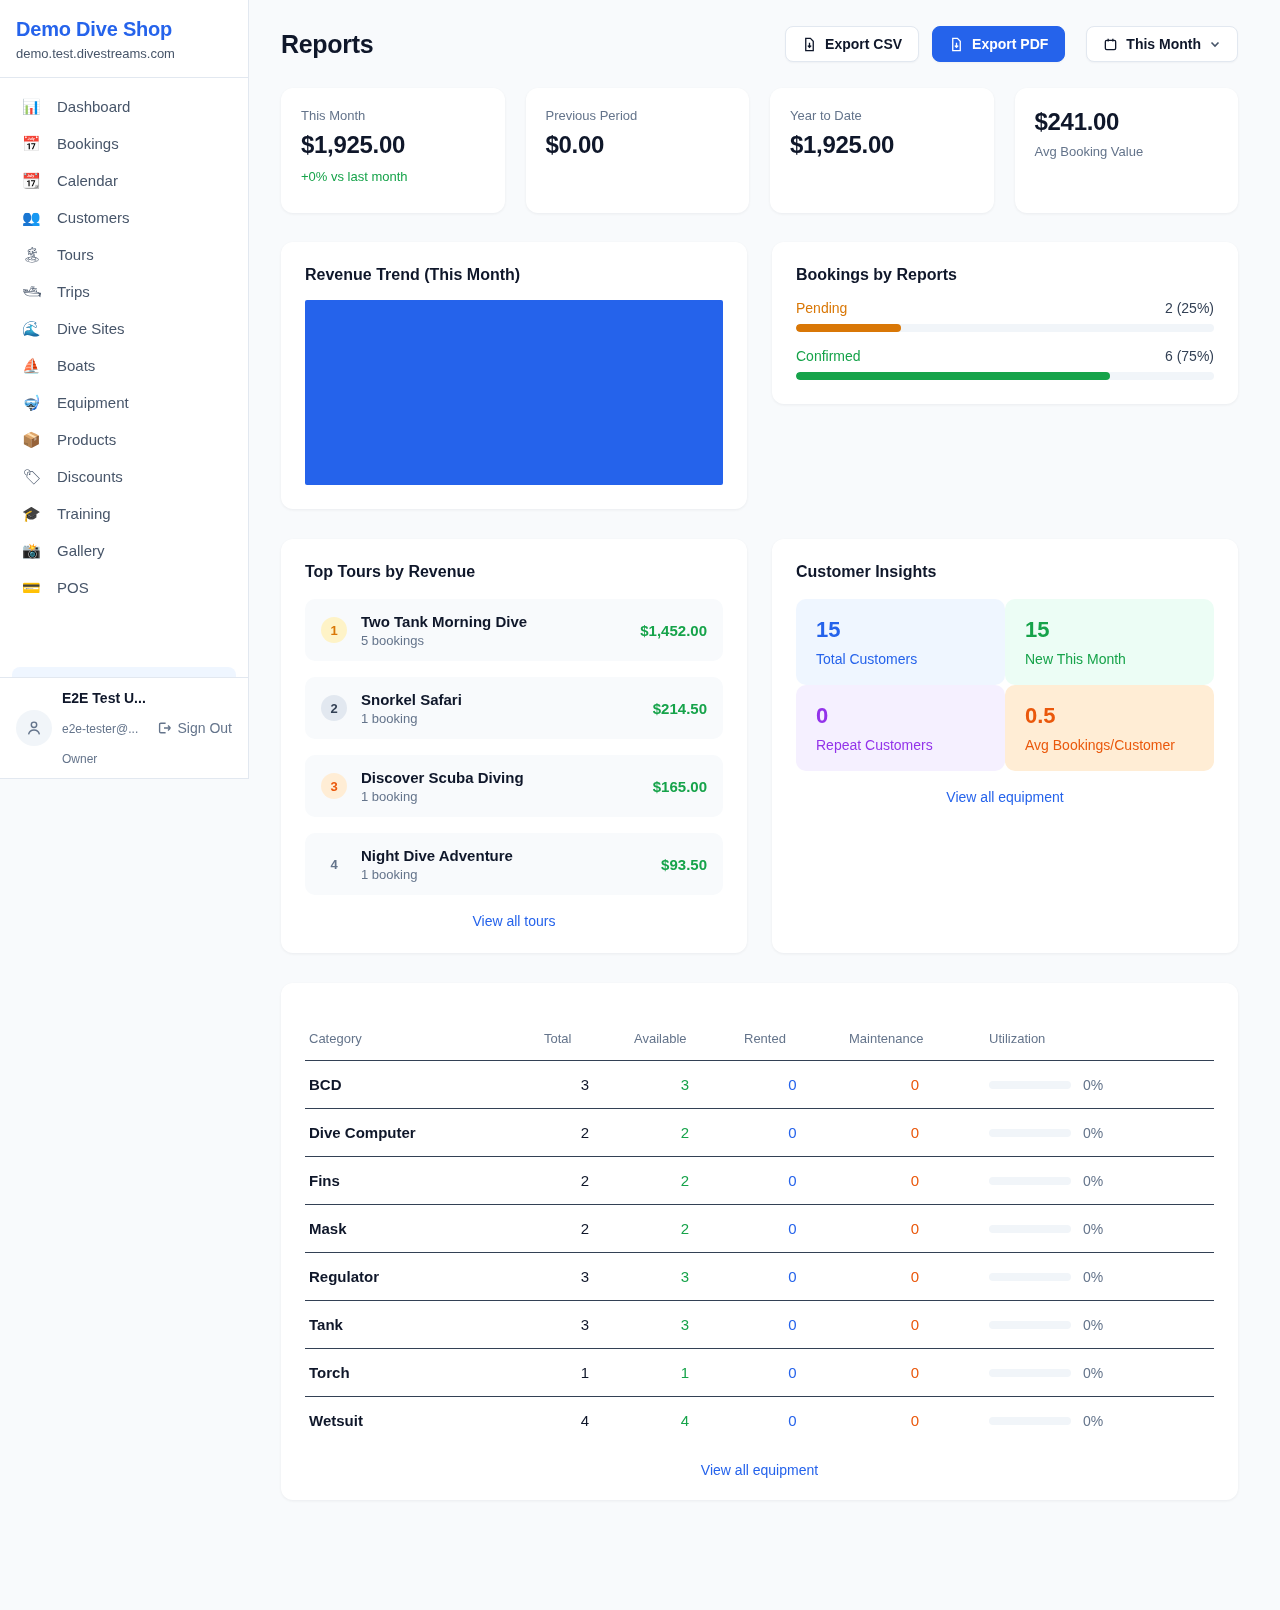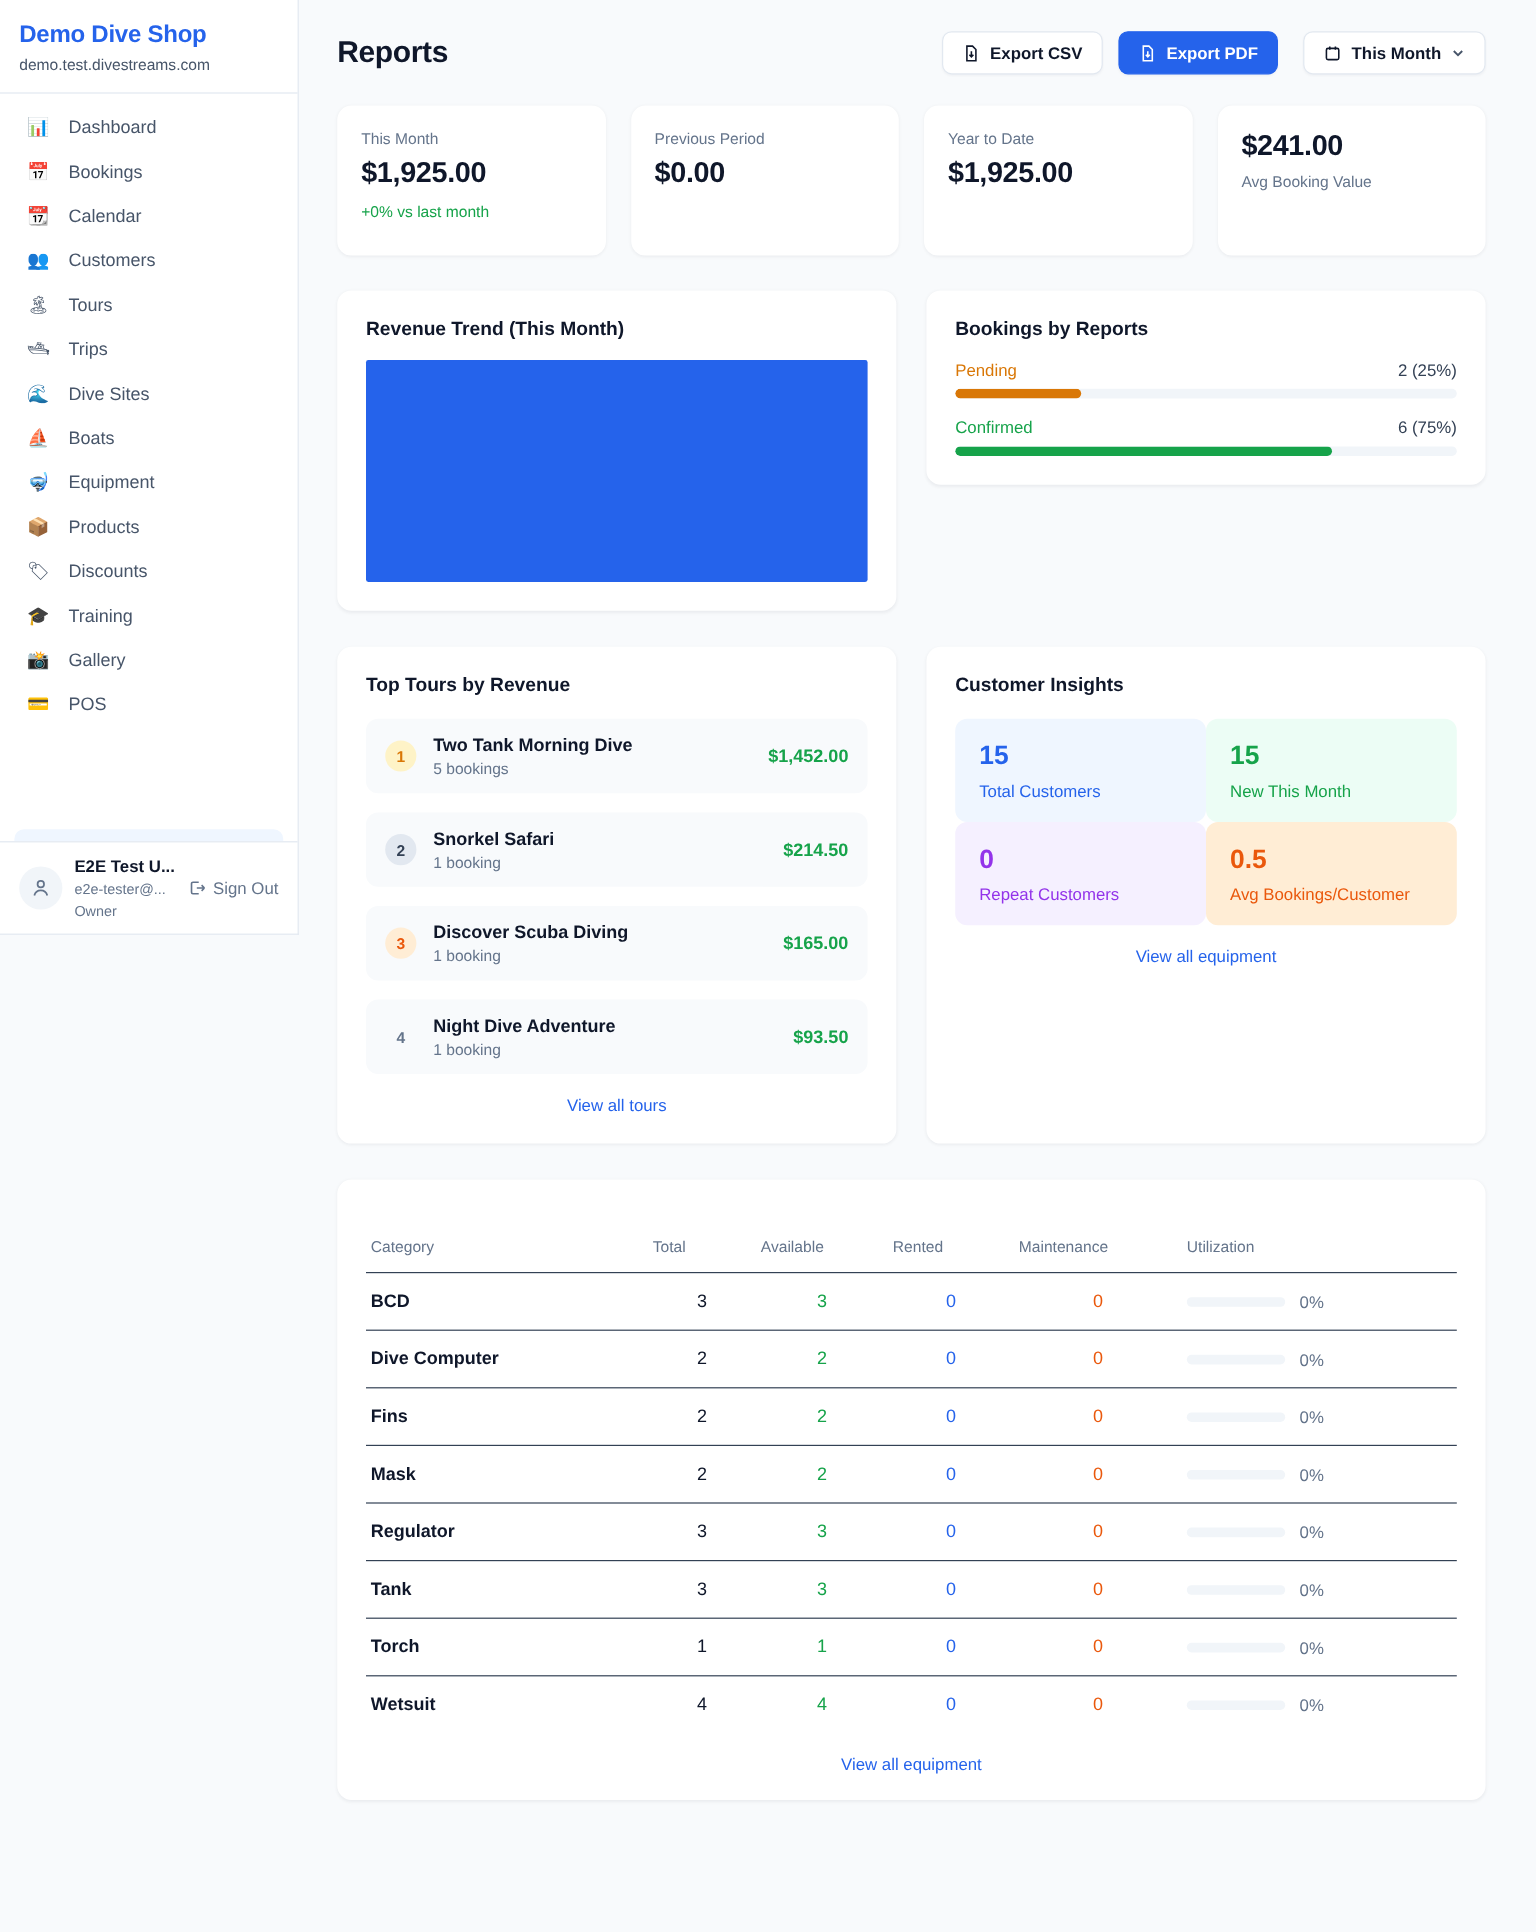--- a/index.html
+++ b/index.html
@@ -28,21 +28,21 @@
   .nav-active-partial { height:10px; margin:2px 12px 0; background:#eff6ff; border-radius:8px 8px 0 0; }
   .user-row {
     border-top:1px solid #e2e8f0; padding:12px 16px; display:flex; align-items:center; gap:10px;
   }
   .avatar {
     width:36px; height:36px; min-width:36px; border-radius:50%; background:#f1f5f9;
     display:flex; align-items:center; justify-content:center; color:#64748b;
   }
   .user-meta { flex:1; min-width:0; }
   .user-name { font-size:14px; font-weight:700; color:#0f172a; white-space:nowrap; }
-  .user-email,.user-role { font-size:12px; color:#64748b; margin-top:4px; white-space:nowrap; }
+  .user-email,.user-role { font-size:12px; color:#64748b; margin-top:16px; white-space:nowrap; }
   .signout { display:flex; align-items:center; gap:6px; color:#64748b; font-size:14px; cursor:pointer; white-space:nowrap; }
 
   
   .main { flex:1; padding:26px 42px 40px 32px; }
   .page-header { display:flex; align-items:center; justify-content:space-between; margin-bottom:26px; }
   .page-title { font-size:25px; font-weight:800; letter-spacing:-.3px; }
   .header-actions { display:flex; align-items:center; gap:13px;margin-left:16px; }
   .btn {
     display:flex; align-items:center; gap:8px; height:36px; padding:0 16px;
     border-radius:8px; font-size:14px; font-weight:600; cursor:pointer;

